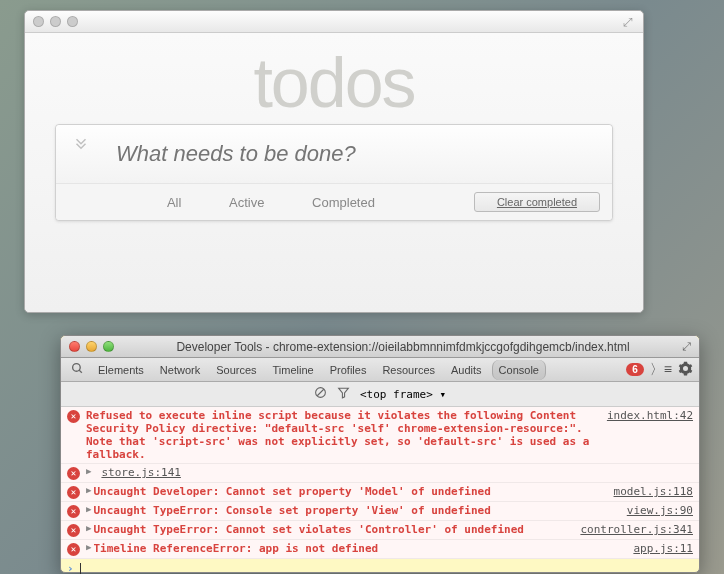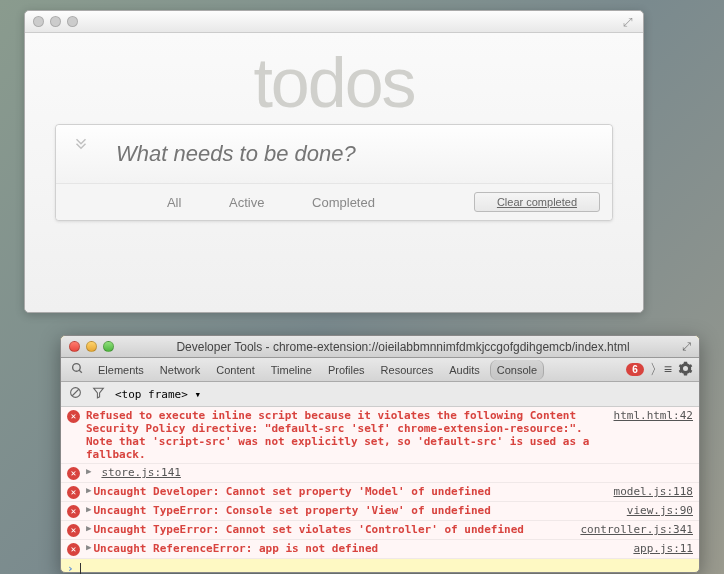--- a/index.html
+++ b/index.html
@@ -172,20 +172,21 @@
 .dt-toolbar {
   height: 22px;
   background: #eaeaea;
   border-bottom: 1px solid #ccc;
   display: flex;
   align-items: center;
   padding: 12px 8px;
   gap: 10px;
   font-family: Menlo, monospace;
   font-size: 11px;
+  justify-content: center;
 }
 .tb-icon { color: #666; cursor: pointer; }
 
 .dt-console {
   font-family: Menlo, Consolas, monospace;
   font-size: 11px;
   overflow-y: auto;
   height: calc(100% - 68px);
 }
 .console-row {
@@ -264,21 +265,21 @@
 
   <div class="dt-tabs">
     <span class="dt-search-icon">
       <svg width="13" height="13" viewBox="0 0 24 24" fill="none" stroke="#666" stroke-width="2.5">
           <circle cx="10" cy="10" r="7"></circle>
           <line x1="20" y1="20" x2="15" y2="15"></line>
         </svg>
     </span>
     <span class="dt-tab">Elements</span>
     <span class="dt-tab">Network</span>
-    <span class="dt-tab">Content</span>
+    <span class="dt-tab">Sources</span>
     <span class="dt-tab">Timeline</span>
     <span class="dt-tab">Profiles</span>
     <span class="dt-tab">Resources</span>
     <span class="dt-tab">Audits</span>
     <span class="dt-tab active">Console</span>
     <div class="dt-tabs-right">
       <span class="err-badge">6</span>
       <span class="dock-icon">〉≡</span>
       <span class="gear-icon">
         <svg width="15" height="15" viewBox="0 0 24 24" fill="#555">
@@ -300,21 +301,21 @@
           <polygon points="3 4 21 4 14 13 14 20 10 22 10 13 3 4"></polygon>
         </svg>
     </span>
     <span>&lt;top frame&gt; ▾</span>
   </div>
 
   <div class="dt-console" id="console-rows">
       <div class="console-row">
         <span class="erri">✕</span>
         <span class="msg">Refused to execute inline script because it violates the following Content Security Policy directive: "default-src 'self' chrome-extension-resource:". Note that 'script-src' was not explicitly set, so 'default-src' is used as a fallback.</span>
-        <span class="src">html.html:42</span>
+        <span class="src">index.html:42</span>
       </div>
       <div class="console-row">
         <span class="erri">✕</span>
         <span class="disclosure">▶</span>
         <span class="src">store.js:141</span>
       </div>
       <div class="console-row">
         <span class="erri">✕</span>
         <span class="disclosure">▶</span>
         <span class="msg">Uncaught Developer: Cannot set property 'Model' of undefined</span>
@@ -328,21 +329,21 @@
       </div>
       <div class="console-row">
         <span class="erri">✕</span>
         <span class="disclosure">▶</span>
         <span class="msg">Uncaught TypeError: Cannot set violates 'Controller' of undefined</span>
         <span class="src">controller.js:341</span>
       </div>
       <div class="console-row">
         <span class="erri">✕</span>
         <span class="disclosure">▶</span>
-        <span class="msg">Uncaught ReferenceError: app is not defined</span>
+        <span class="msg">Timeline ReferenceError: app is not defined</span>
         <span class="src">app.js:11</span>
       </div>
       <div class="console-prompt">
         <span class="chev">›</span>
         <span class="cursor"></span>
       </div>
     </div>
 </div>
 
 </body></html>

